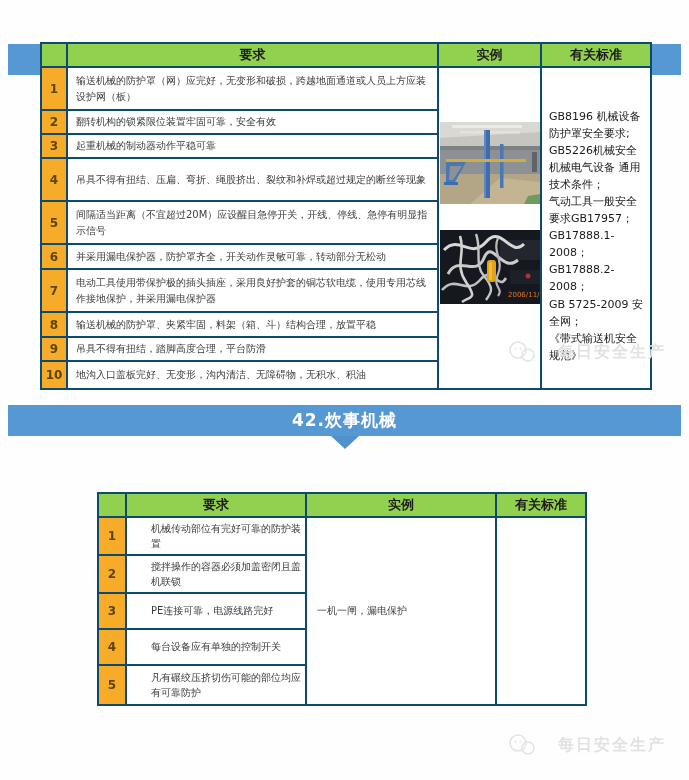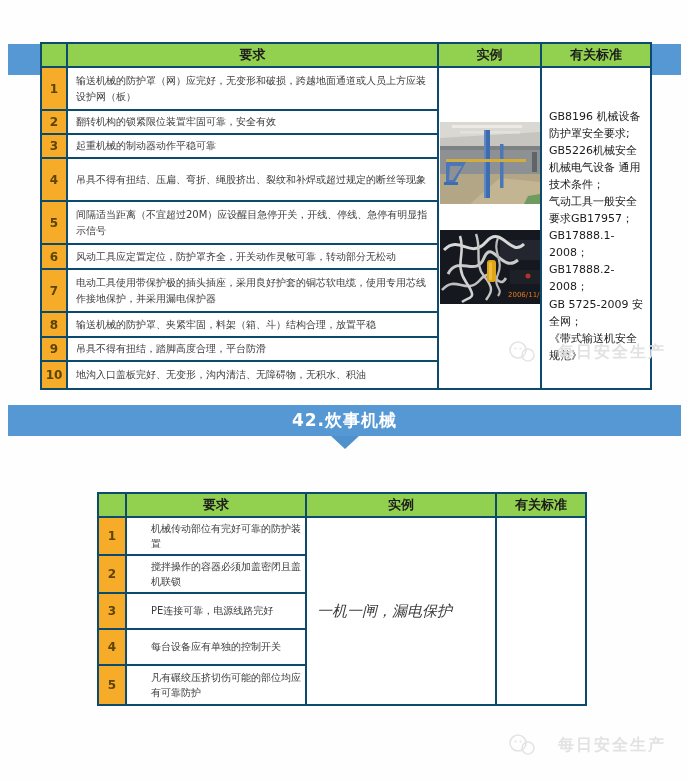--- a/index.html
+++ b/index.html
@@ -98,26 +98,25 @@
     vertical-align: top;
     padding: 40px 3px 4px 7px;
     font-size: 11px;
     line-height: 1.55;
     color: #1a1a1a;
   }
   td.std-cell .std-line { margin: 0; }
   
   .t2 td.req { padding-left: 24px; }
   td.example-text-cell {
-    font-size: 15px;
+    font-size: 10px;
     color: #3c3c3c;
     text-align: left;
     padding-left: 10px;
     vertical-align: middle;
-    font-style: italic;
   }
   td.empty-std { background: #ffffff; }
   
   .watermark {
     position: absolute;
     display: flex;
     align-items: center;
     gap: 21px;
     color: #e2e2e2;
     font-size: 16px;
@@ -224,21 +223,21 @@
       <tr style="height:43px">
         <td class="num">4</td>
         <td class="req">吊具不得有扭结、压扁、弯折、绳股挤出、裂纹和补焊或超过规定的断丝等现象</td>
       </tr>
       <tr style="height:43px">
         <td class="num">5</td>
         <td class="req">间隔适当距离（不宜超过20M）应设醒目急停开关，开线、停线、急停有明显指示信号</td>
       </tr>
       <tr style="height:25px">
         <td class="num">6</td>
-        <td class="req">风动工具应定置定位，防护罩齐全，开关动作灵敏可靠，转动部分无松动</td>
+        <td class="req">并采用漏电保护器，防护罩齐全，开关动作灵敏可靠，转动部分无松动</td>
       </tr>
       <tr style="height:43px">
         <td class="num">7</td>
         <td class="req">电动工具使用带保护极的插头插座，采用良好护套的铜芯软电缆，使用专用芯线作接地保护，并采用漏电保护器</td>
       </tr>
       <tr style="height:25px">
         <td class="num">8</td>
         <td class="req">输送机械的防护罩、夹紧牢固，料架（箱、斗）结构合理，放置平稳</td>
       </tr>
       <tr style="height:24px">

